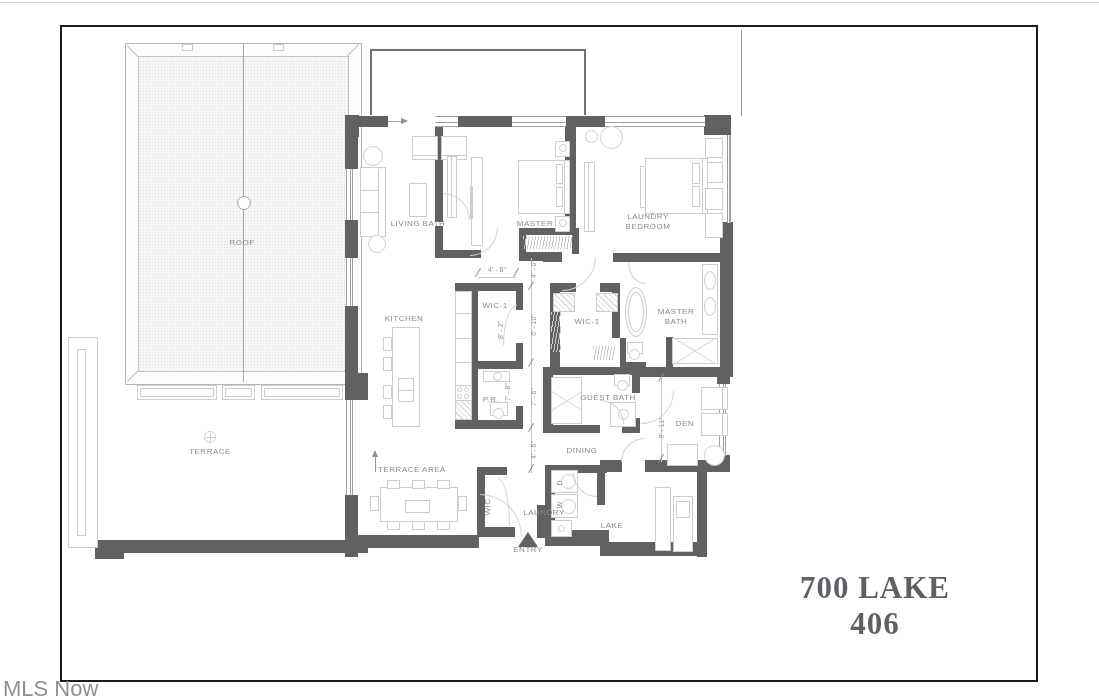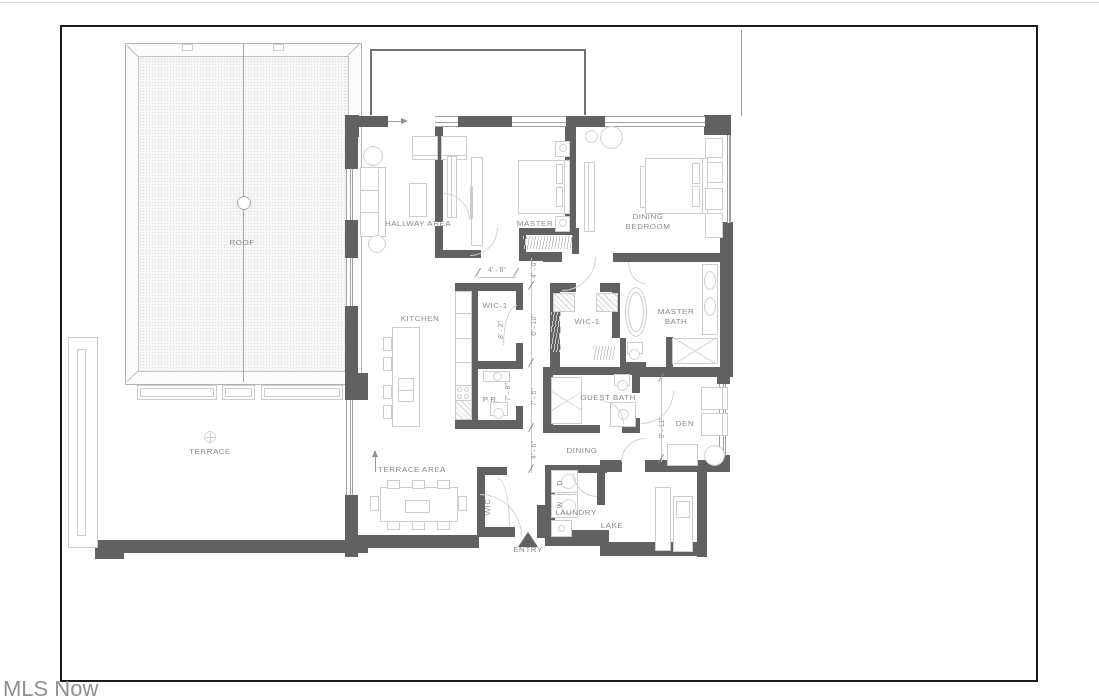--- a/index.html
+++ b/index.html
@@ -279,42 +279,43 @@
     <div class="slash" style="left: 526px; top: 362px; width: 10px; height: 1px;"></div>
     <div class="slash" style="left: 526px; top: 427px; width: 10px; height: 1px;"></div>
     <div class="slash" style="left: 526px; top: 468px; width: 10px; height: 1px;"></div>
     <div class="slash" style="left: 656px; top: 377px; width: 10px; height: 1px;"></div>
     <div class="slash" style="left: 656px; top: 458px; width: 10px; height: 1px;"></div>
     <div class="gl" style="left: 741px; top: 30px; width: 1px; height: 86px;"></div>
     <div class="gl" style="left: 388px; top: 121px; width: 14px; height: 1px;"></div>
     <div class="gl" style="left: 375px; top: 456px; width: 1px; height: 16px;"></div>
     <div class="lbl" style="left:242px;top:243px">ROOF</div>
   <div class="lbl" style="left:210px;top:452px">TERRACE</div>
-  <div class="lbl" style="left:418px;top:224px">HALLWAY AREA</div>
+  <div class="lbl" style="left:418px;top:224px">LIVING BATH</div>
   <div class="lbl" style="left:535px;top:224px">MASTER</div>
-  <div class="lbl wrap" style="left:648px;top:222px;width:64px">DINING BEDROOM</div>
-  <div class="lbl" style="left:420px;top:319px">KITCHEN</div>
+  <div class="lbl wrap" style="left:648px;top:222px;width:64px">LAUNDRY BEDROOM</div>
+  <div class="lbl" style="left:404px;top:319px">KITCHEN</div>
   <div class="lbl" style="left:495px;top:306px">WIC-1</div>
   <div class="lbl" style="left:491px;top:400px">P.R.</div>
   <div class="lbl" style="left:587px;top:322px">WIC-1</div>
   <div class="lbl wrap" style="left:676px;top:317px;width:52px">MASTER BATH</div>
   <div class="lbl" style="left:608px;top:398px">GUEST BATH</div>
   <div class="lbl" style="left:685px;top:424px">DEN</div>
   <div class="lbl" style="left:582px;top:451px">DINING</div>
   <div class="lbl" style="left:412px;top:470px">TERRACE AREA</div>
-  <div class="lbl" style="left:576px;top:513px">LAUNDRY</div>
+  <div class="lbl" style="left:544px;top:513px">LAUNDRY</div>
   <div class="lbl" style="left:612px;top:526px">LAKE</div>
   <div class="lbl" style="left:528px;top:550px">ENTRY</div>
   <div class="lbl v" style="left:488px;top:507px">WIC</div>
   <div class="lbl v dim" style="left:560px;top:483px">D</div>
   <div class="lbl v dim" style="left:560px;top:505px">W</div>
 
   <div class="lbl dim" style="left:497px;top:270px">4' - 8"</div>
   <div class="lbl v dim" style="left:534px;top:269px">4' - 0"</div>
   <div class="lbl v dim" style="left:501px;top:330px">8' - 2"</div>
   <div class="lbl v dim" style="left:534px;top:325px">6' - 10"</div>
   <div class="lbl v dim" style="left:508px;top:392px">7' - 8"</div>
   <div class="lbl v dim" style="left:534px;top:397px">7' - 6"</div>
   <div class="lbl v dim" style="left:534px;top:450px">4' - 6"</div>
   <div class="lbl v dim" style="left:662px;top:428px">9' - 11"</div>
 
+  <div class="plan-title">700 LAKE 406</div>
   <div class="watermark">MLS Now</div>
 </div>
 
 </body></html>

